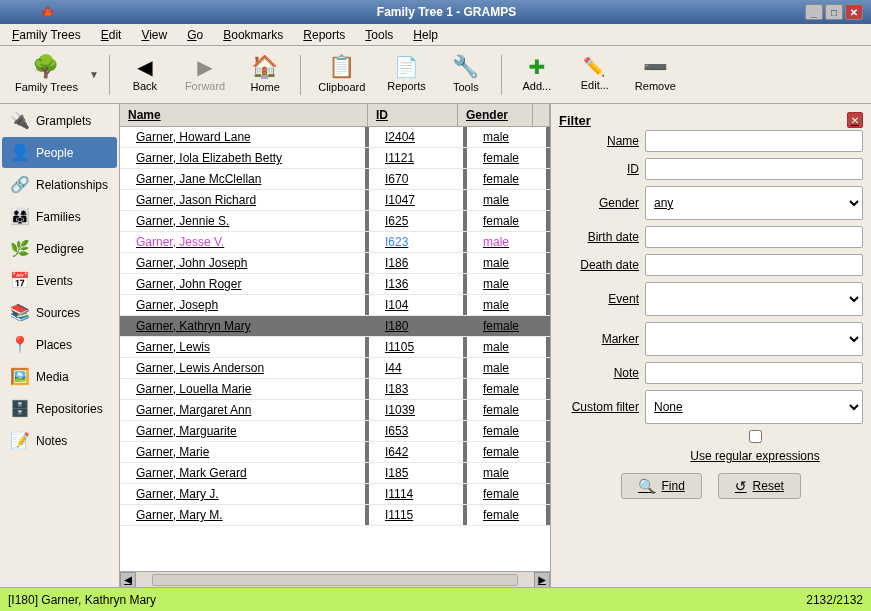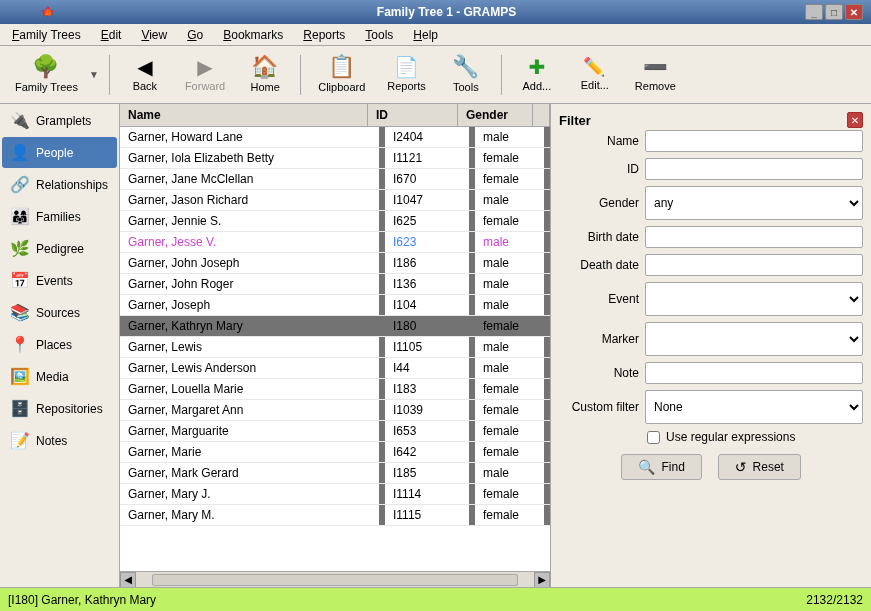--- a/index.html
+++ b/index.html
@@ -97,20 +97,21 @@
       border-radius: 3px;
       margin: 1px 2px;
     }
     .sidebar-item.active { background: #4a7ab5; color: white; }
     .sidebar-icon { font-size: 16px; width: 20px; text-align: center; }
 
     
     #content-area {
       display: flex;
       flex: 1;
+      text-decoration: underline;
     }
 
     
     #table-area {
       flex: 1;
       display: flex;
       flex-direction: column;
       border-right: 1px solid #a8a8a8;
       background: white;
       overflow: hidden;
@@ -136,23 +137,24 @@
     .tr {
       display: flex;
       border-bottom: 1px solid #e8e8e8;
       font-size: 12px;
     }
     .tr.selected { background: #737373; }
     .tr.pink-text { color: #cc44cc; }
     .tr.pink-text .td-id { color: #3b82f6; }
     .td {
       padding: 3px 8px;
-      border-right: 6px solid #737373;
+      border-right: 4px solid #737373;
       white-space: nowrap;
       overflow: hidden;
+      margin-left: 8px;
     }
     .td-name { flex: 1; min-width: 200px; }
     .td-id { width: 90px; }
     .td-gender { width: 75px; }
 
     
     #hscroll {
       height: 16px;
       background: #e0dcd4;
       border-top: 1px solid #a8a8a8;
@@ -220,20 +222,21 @@
       border-radius: 2px;
       padding: 1px 4px;
       font-size: 12px;
     }
     .filter-checkbox-row {
       display: flex;
       align-items: center;
       margin: 6px 0;
       padding-left: 88px;
       gap: 6px;
+      flex-direction: column;
     }
     .filter-actions {
       display: flex;
       justify-content: center;
       gap: 16px;
       margin-top: 10px;
     }
     .action-btn {
       display: flex;
       align-items: center;

